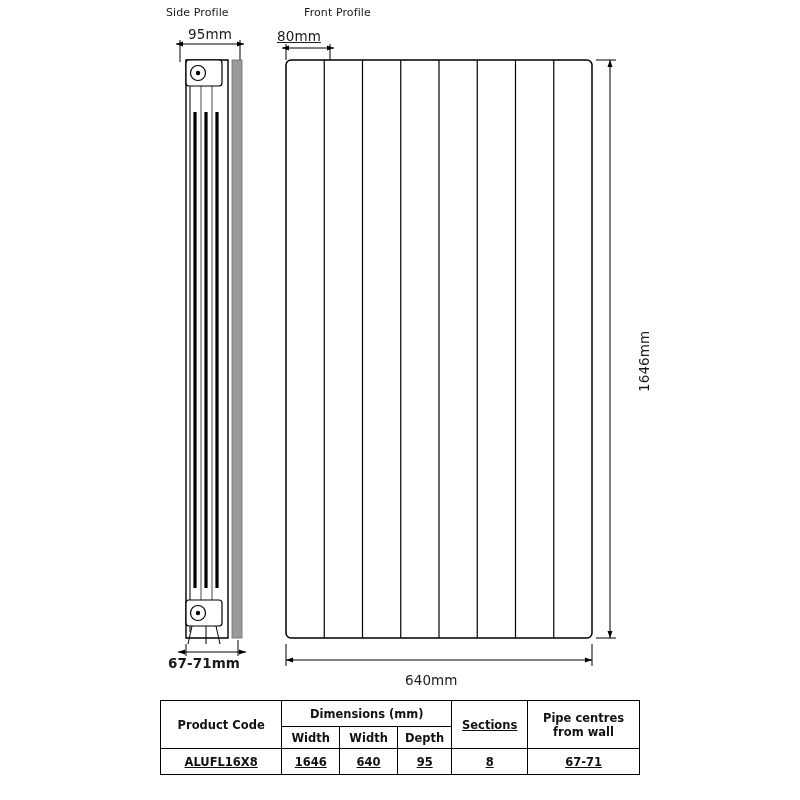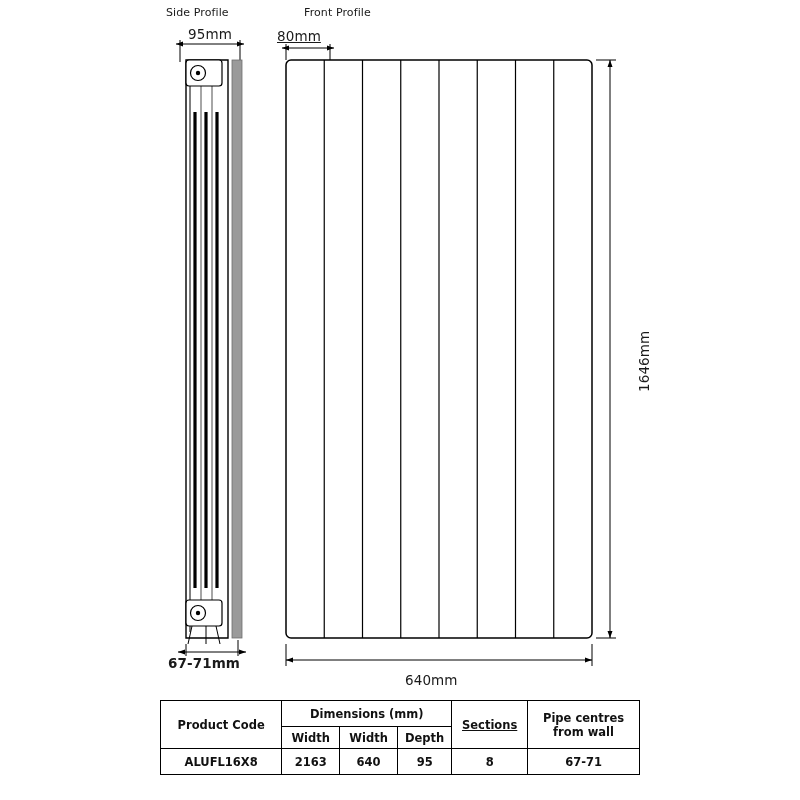--- a/index.html
+++ b/index.html
@@ -50,21 +50,21 @@
     font-weight: normal;
     color: #111111;
   }
   .spec-table .hdr {
     font-weight: bold;
     font-size: 11.5px;
   }
   .spec-table .r1 { height: 26px; }
   .spec-table .r2 { height: 22px; }
   .spec-table .r3 { height: 26px; }
-  .spec-table td.val { font-weight: bold; font-size: 11.5px; }
+  .spec-table td.val { font-weight: bold; font-size: 11.5px; text-decoration: underline; }
 </style>
 </head>
 <body>
 
 <div class="stage">
 
   <svg width="800" height="800" viewBox="0 0 800 800" style="position:absolute; left:0; top:0;">
 
     <g>
 
@@ -160,21 +160,21 @@
       <th rowspan="2" style="width:70px;text-decoration:underline;" class="hdr">Sections</th>
       <th rowspan="2" style="width:110px;" class="hdr">Pipe centres from wall</th>
     </tr>
     <tr class="r2">
       <th style="width:52px;" class="hdr">Width</th>
       <th style="width:52px;" class="hdr">Width</th>
       <th style="width:48px;margin-left:14px;" class="hdr">Depth</th>
     </tr>
     <tr class="r3">
       <td class="val">ALUFL16X8</td>
-      <td class="val">2163</td>
+      <td class="val">1646</td>
       <td class="val">640</td>
       <td class="val">95</td>
       <td class="val">8</td>
       <td class="val">67-71</td>
     </tr>
   </tbody>
     </table>
 
 </div>
 

